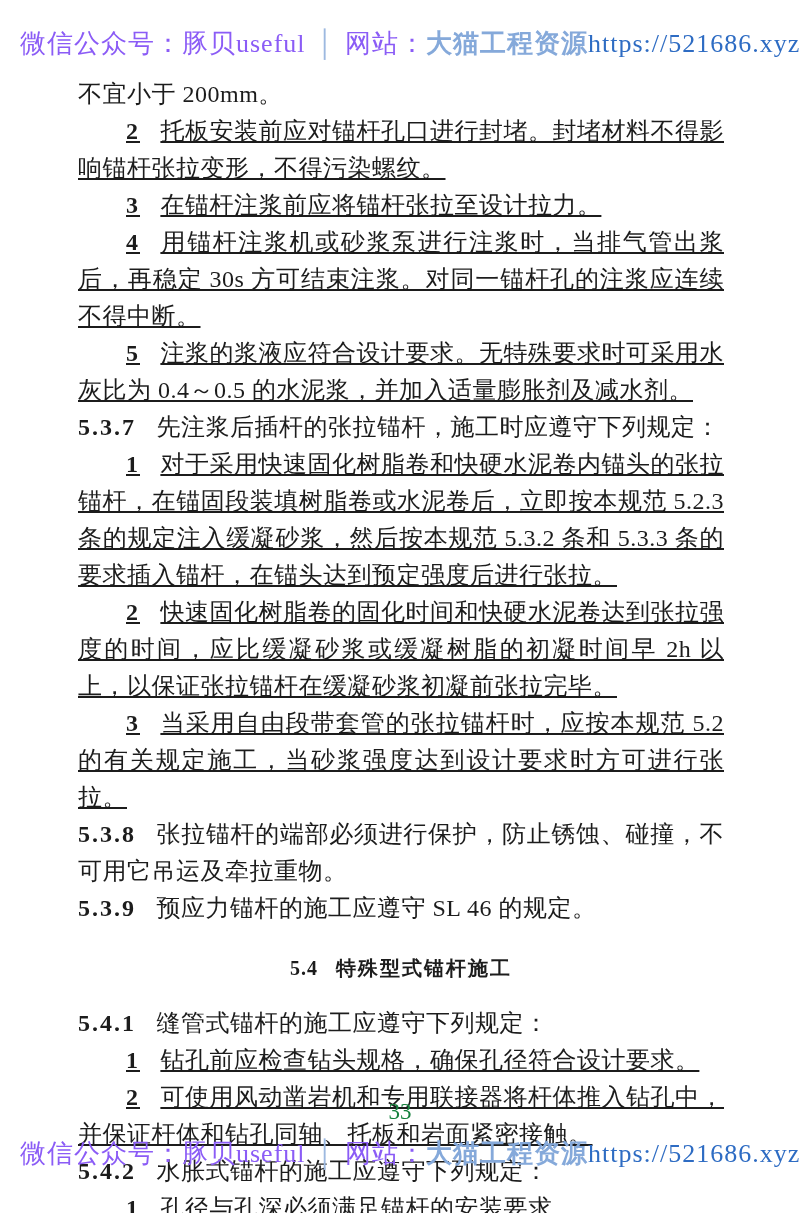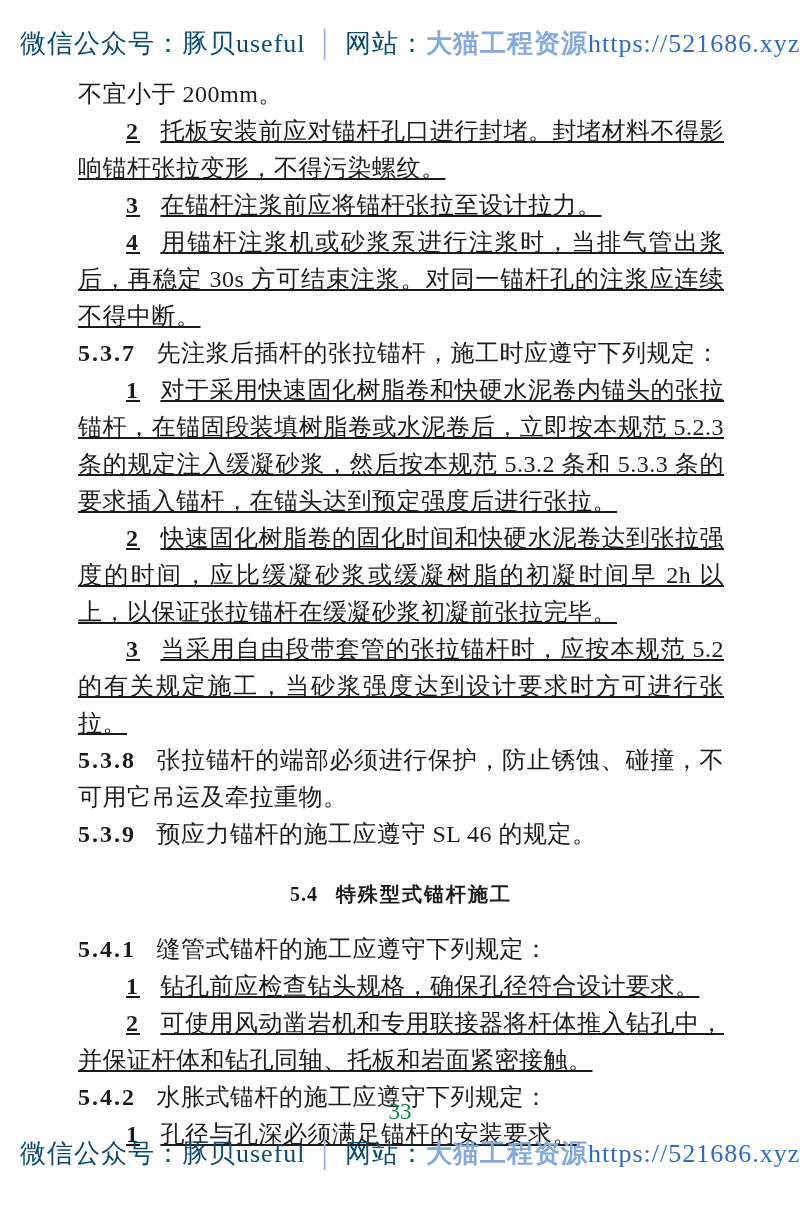--- a/index.html
+++ b/index.html
@@ -20,21 +20,21 @@
     position: absolute;
     left: 20px;
     right: 10px;
     font-size: 26px;
     letter-spacing: 1px;
     white-space: nowrap;
     font-family: "Liberation Serif", "DejaVu Serif", serif;
   }
   .watermark.top { top: 26px; }
   .watermark.bottom { bottom: 42px; }
-  .wm-dark  { color: #0c4a6e; text-align: center; }
+  .wm-dark  { color: #8b5cf6; text-align: center; }
   .wm-light { color: #85a9da; font-weight: bold; }
   .wm-url   { color: #2e6cc3; }
   .wm-sep   { color: #9db9e0; padding: 0 10px; }
 
   .doc {
     position: absolute;
     top: 76px;
     left: 78px;
     width: 646px;
     font-size: 24px;
@@ -85,20 +85,21 @@
 
   <div class="watermark top">
     <span class="wm-dark">微信公众号：</span><span class="wm-dark">豚贝useful</span><span class="wm-sep">│</span><span class="wm-dark">网站：</span><span class="wm-light">大猫工程资源</span><span class="wm-url">https://521686.xyz/</span>
   </div>
 
   <div class="doc" id="doc-body">
       <p class="para continuation">不宜小于 200mm。</p>
       <p class="para numbered"><span class="num">2</span>托板安装前应对锚杆孔口进行封堵。封堵材料不得影响锚杆张拉变形，不得污染螺纹。</p>
       <p class="para numbered"><span class="num">3</span>在锚杆注浆前应将锚杆张拉至设计拉力。</p>
       <p class="para numbered"><span class="num">4</span>用锚杆注浆机或砂浆泵进行注浆时，当排气管出浆后，再稳定 30s 方可结束注浆。对同一锚杆孔的注浆应连续不得中断。</p>
+      <p class="para numbered"><span class="num">5</span>注浆的浆液应符合设计要求。无特殊要求时可采用水灰比为 0.4～0.5 的水泥浆，并加入适量膨胀剂及减水剂。</p>
       <p class="para clause"><span class="num">5.3.7</span>先注浆后插杆的张拉锚杆，施工时应遵守下列规定：</p>
       <p class="para numbered"><span class="num">1</span>对于采用快速固化树脂卷和快硬水泥卷内锚头的张拉锚杆，在锚固段装填树脂卷或水泥卷后，立即按本规范 5.2.3 条的规定注入缓凝砂浆，然后按本规范 5.3.2 条和 5.3.3 条的要求插入锚杆，在锚头达到预定强度后进行张拉。</p>
       <p class="para numbered"><span class="num">2</span>快速固化树脂卷的固化时间和快硬水泥卷达到张拉强度的时间，应比缓凝砂浆或缓凝树脂的初凝时间早 2h 以上，以保证张拉锚杆在缓凝砂浆初凝前张拉完毕。</p>
       <p class="para numbered"><span class="num">3</span>当采用自由段带套管的张拉锚杆时，应按本规范 5.2 的有关规定施工，当砂浆强度达到设计要求时方可进行张拉。</p>
       <p class="para clause"><span class="num">5.3.8</span>张拉锚杆的端部必须进行保护，防止锈蚀、碰撞，不可用它吊运及牵拉重物。</p>
       <p class="para clause"><span class="num">5.3.9</span>预应力锚杆的施工应遵守 SL 46 的规定。</p>
       <div class="section-heading"><span class="h-num">5.4</span><span>特殊型式锚杆施工</span></div>
       <p class="para clause"><span class="num">5.4.1</span>缝管式锚杆的施工应遵守下列规定：</p>
       <p class="para numbered"><span class="num">1</span>钻孔前应检查钻头规格，确保孔径符合设计要求。</p>
       <p class="para numbered"><span class="num">2</span>可使用风动凿岩机和专用联接器将杆体推入钻孔中，并保证杆体和钻孔同轴、托板和岩面紧密接触。</p>

